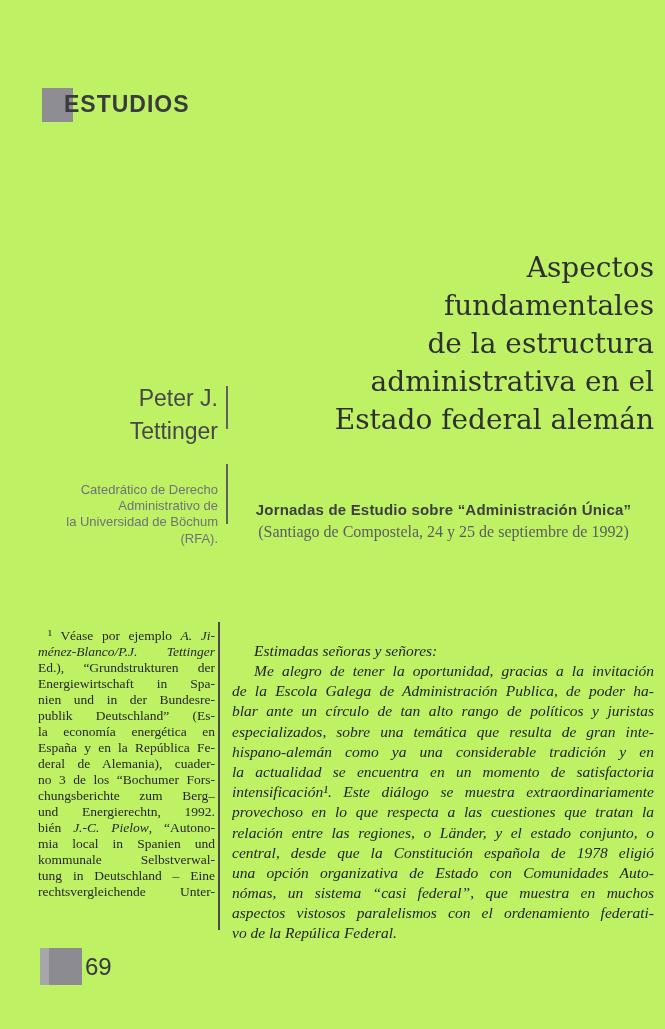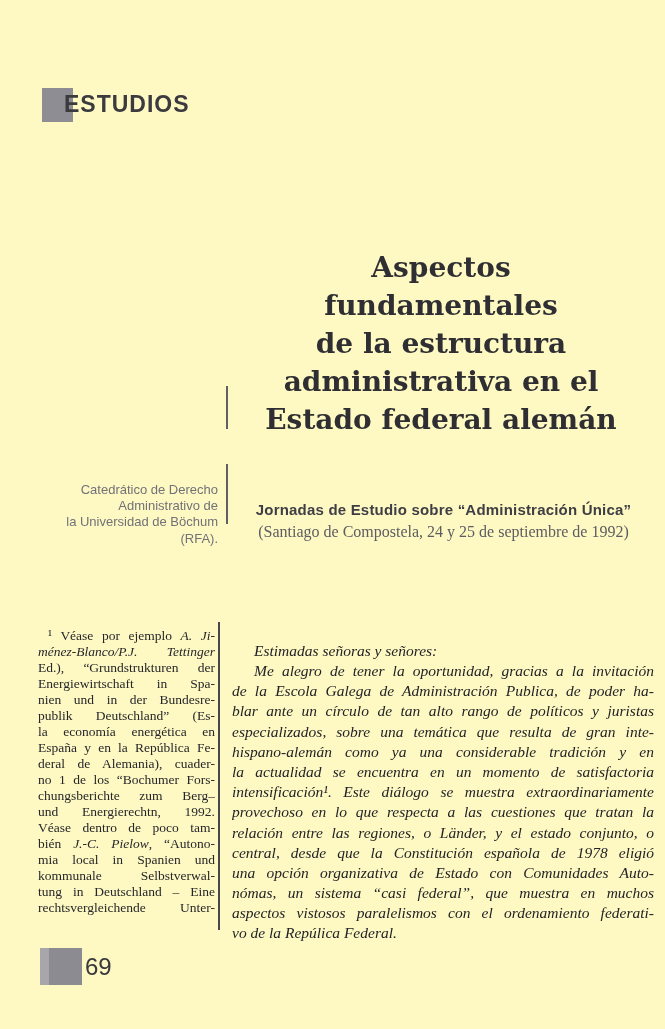--- a/index.html
+++ b/index.html
@@ -1,21 +1,21 @@
 <!DOCTYPE html>
 <html><head>
 <meta charset="utf-8">
 <style>
   * { margin: 0; padding: 0; box-sizing: border-box; }
   html, body { background: #e8e8e8; }
   .page {
     position: relative;
     width: 665px;
     height: 1029px;
-    background: #fef9c3;
+    background: #bef264;
     overflow: hidden;
     font-family: "Liberation Sans", sans-serif;
     color: #2f2f33;
   }
 
   
   .studios { position: absolute; left: 42px; top: 88px; }
   .studios .sq {
     position: absolute; left: 0; top: 0;
     width: 31px; height: 34px;
@@ -25,23 +25,23 @@
     position: absolute; left: 22px; top: 3px;
     font-size: 23px; font-weight: bold;
     letter-spacing: 1px; color: #3a3a3f;
     white-space: nowrap;
   }
 
   
   .title-block {
     position: absolute; left: 228px; top: 249px; width: 426px;
     font-family: "DejaVu Serif", serif;
-    font-size: 28px; font-weight: bold;
+    font-size: 28px; font-weight: normal;
     line-height: 38px; color: #2f2f33;
-    text-align: center;
+    text-align: right;
   }
 
   
   .author-block {
     position: absolute; left: 20px; top: 382px; width: 198px;
     font-size: 23px; line-height: 33px;
     color: #46464b; text-align: right;
   }
   .rule { position: absolute; width: 2px; background: #5f5f64; }
   .rule-1 { left: 226px; top: 386px; height: 43px; }
@@ -113,20 +113,24 @@
   </div>
 
   <div class="title-block">
       <div class="line"><span>Aspectos</span></div>
       <div class="line"><span>fundamentales</span></div>
       <div class="line"><span>de la estructura</span></div>
       <div class="line"><span>administrativa en el</span></div>
       <div class="line"><span>Estado federal alemán</span></div>
     </div>
 
+  <div class="author-block">
+      <div class="line"><span>Peter J.</span></div>
+      <div class="line"><span>Tettinger</span></div>
+    </div>
 
   <div class="rule rule-1"></div>
   <div class="rule rule-2"></div>
 
   <div class="affiliation">
       <div class="line"><span>Catedrático de Derecho</span></div>
       <div class="line"><span>Administrativo de</span></div>
       <div class="line"><span>la Universidad de Böchum</span></div>
       <div class="line"><span>(RFA).</span></div>
     </div>
@@ -139,24 +143,23 @@
   <aside class="footnote">
       <div class="line"><span>¹ Véase por ejemplo </span><span class="it">A. Ji-</span></div>
       <div class="line"><span class="it">ménez-Blanco/P.J. Tettinger</span></div>
       <div class="line"><span>Ed.), “Grundstrukturen der</span></div>
       <div class="line"><span>Energiewirtschaft in Spa-</span></div>
       <div class="line"><span>nien und in der Bundesre-</span></div>
       <div class="line"><span>publik Deutschland” (Es-</span></div>
       <div class="line"><span>la economía energética en</span></div>
       <div class="line"><span>España y en la República Fe-</span></div>
       <div class="line"><span>deral de Alemania), cuader-</span></div>
-      <div class="line"><span>no 1 de los “Bochumer Fors-</span></div>
+      <div class="line"><span>no 3 de los “Bochumer Fors-</span></div>
       <div class="line"><span>chungsberichte zum Berg–</span></div>
       <div class="line"><span>und Energierechtn, 1992.</span></div>
-      <div class="line"><span>Véase dentro de poco tam-</span></div>
       <div class="line"><span>bién </span><span class="it">J.-C. Pielow</span><span>, “Autono-</span></div>
       <div class="line"><span>mia local in Spanien und</span></div>
       <div class="line"><span>kommunale Selbstverwal-</span></div>
       <div class="line"><span>tung in Deutschland – Eine</span></div>
       <div class="line"><span>rechtsvergleichende Unter-</span></div>
     </aside>
 
   <div class="col-divider"></div>
 
   <main class="body-text">

